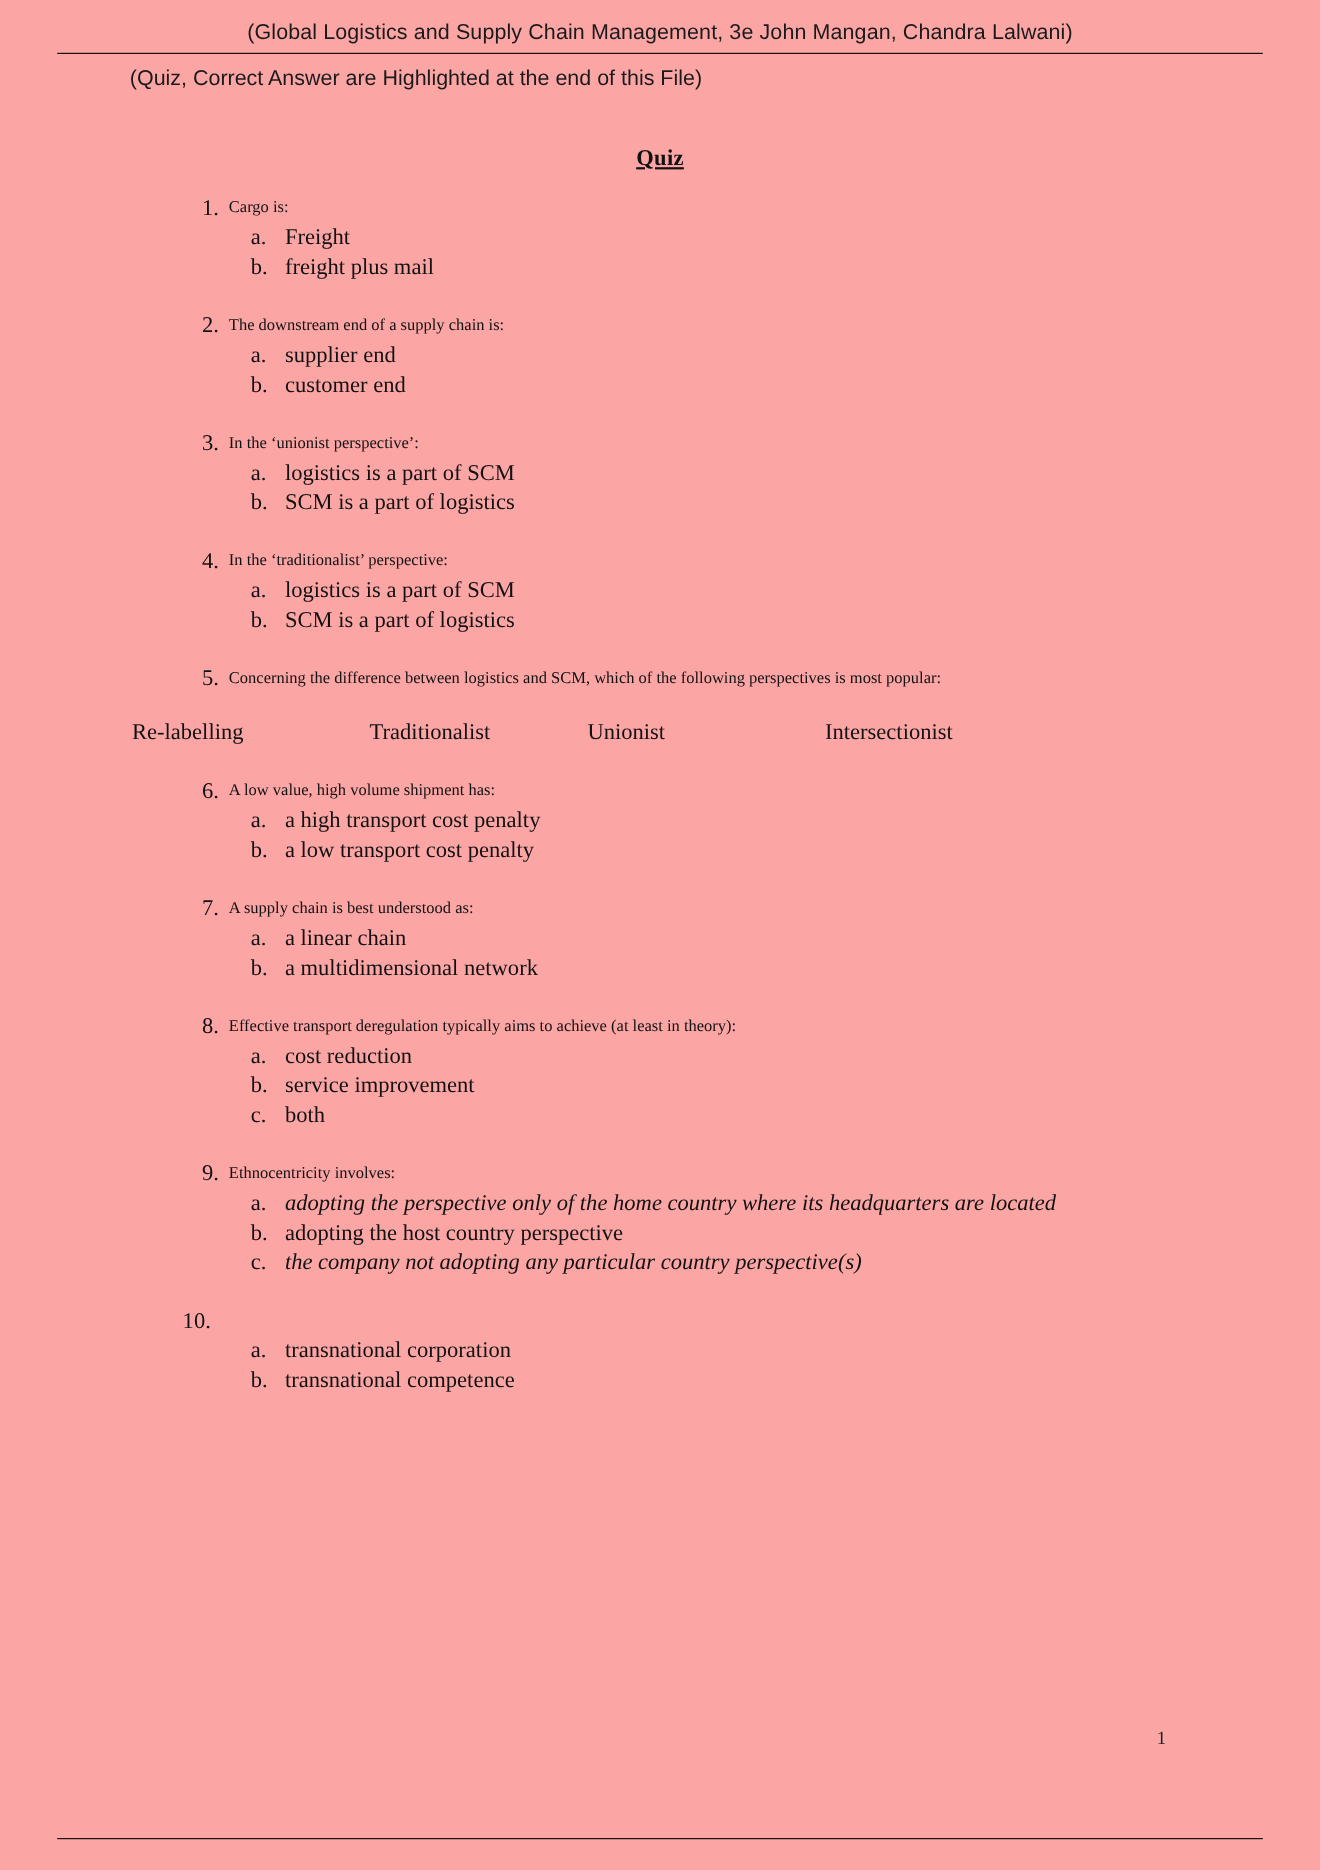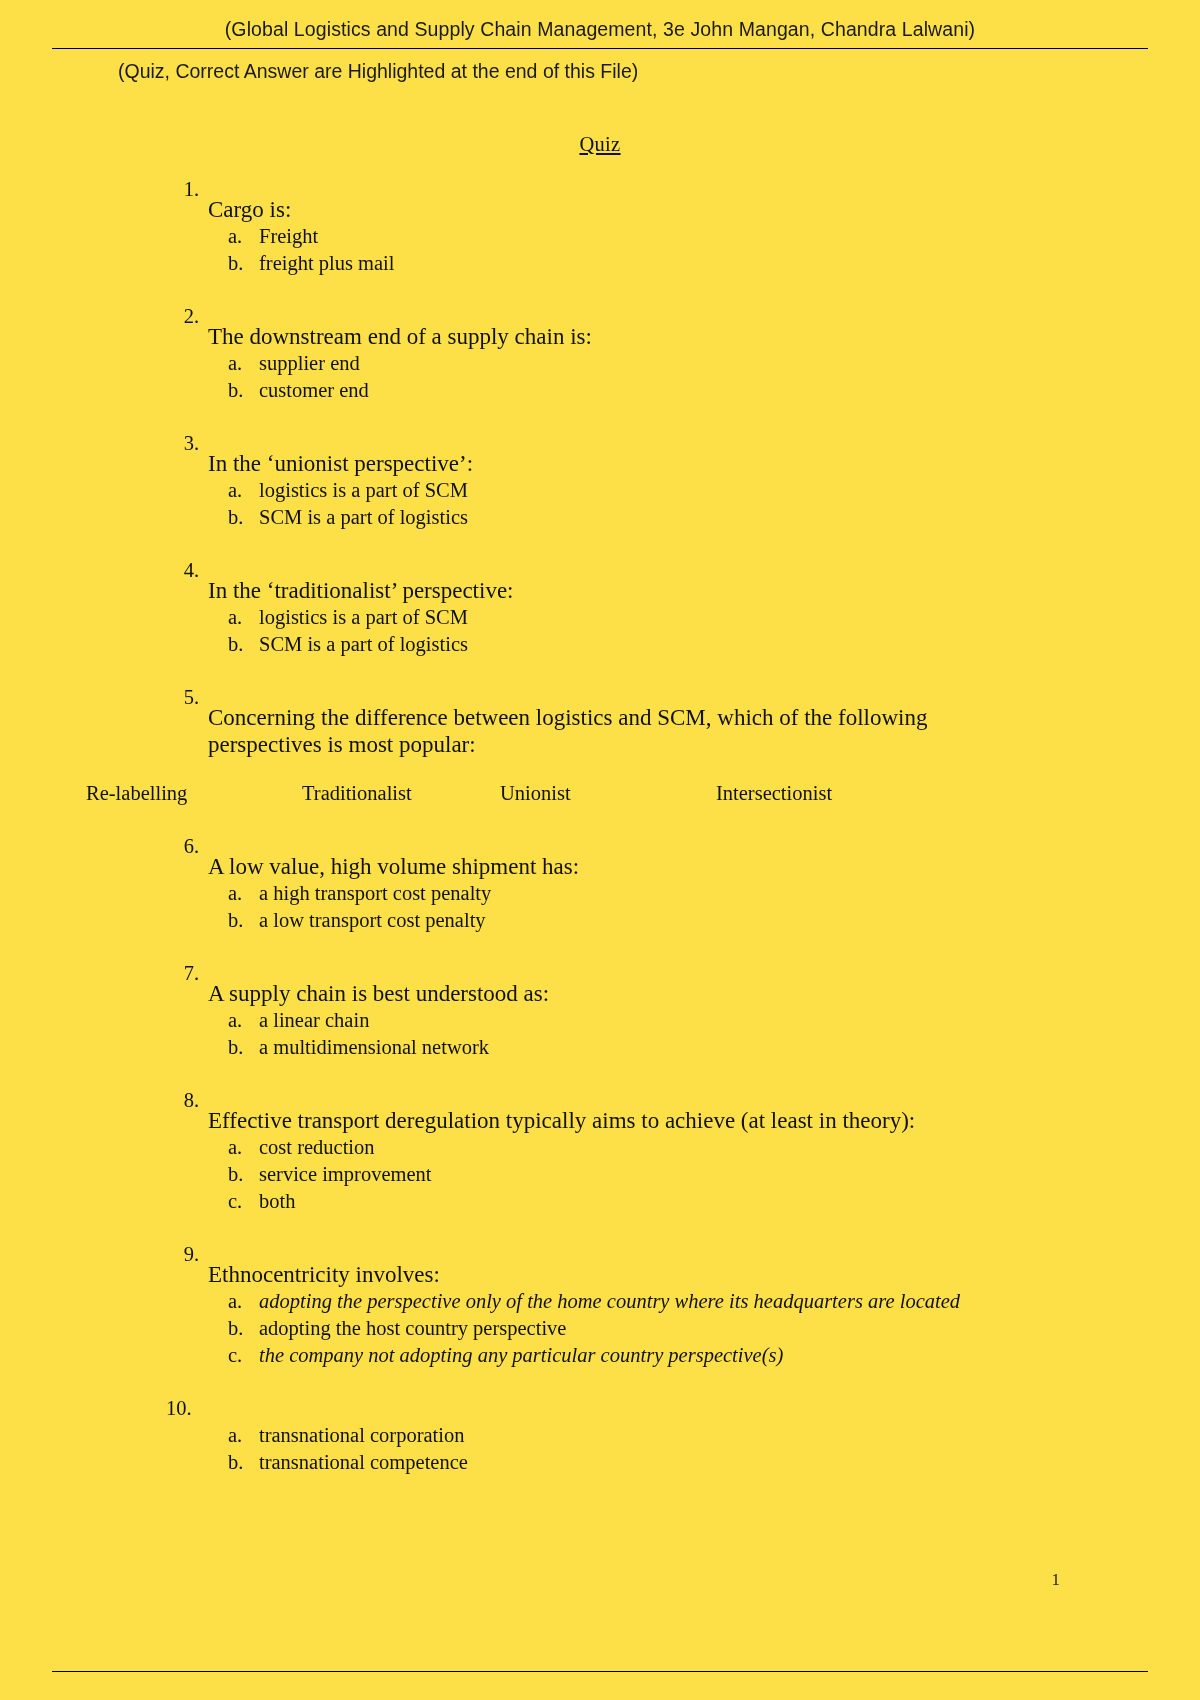--- a/index.html
+++ b/index.html
@@ -13,21 +13,21 @@
     position: relative;
     font-family: "Liberation Serif", serif;
     color: #111111;
     overflow: hidden;
   }
   .page {
     position: absolute;
     left: 0; top: 0;
     width: 1200px;
     height: 1700px;
-    background: #fde047;
+    background: #fca5a5;
   }
   .header-line1 {
     position: absolute;
     left: 0; right: 0;
     top: 18px;
     text-align: center;
     font-family: "Liberation Sans", sans-serif;
     font-size: 19.5px;
     color: #1a1a1a;
     letter-spacing: 0.1px;
@@ -46,21 +46,21 @@
     font-family: Liberation Sans, sans-serif;
     font-size: 19.5px;
     color: #1a1a1a;
   }
   .quiz-title {
     position: absolute;
     left: 0; right: 0;
     top: 133px;
     text-align: center;
     font-size: 20.5px;
-    font-weight: normal;
+    font-weight: bold;
     text-decoration: underline;
     letter-spacing: 0.3px;
   }
   .content {
     position: absolute;
     left: 0;
     top: 176px;
     width: 1200px;
   }
   ol.questions {
@@ -97,24 +97,23 @@
   }
   .q-indent {
     width: 168px;
     min-width: 168px;
   }
   .q-indent-10 {
     width: 166px;
     min-width: 166px;
   }
   .q-text {
-    font-size: 23px;
+    font-size: 15px;
     line-height: 27px;
     max-width: 760px;
-    margin-top: 20px;
   }
   ol.options {
     margin: 0;
     padding: 0;
     list-style: none;
   }
   li.option {
     display: flex;
     align-items: flex-start;
     font-size: 20.5px;
@@ -134,21 +133,21 @@
   .opt-text.justified {
     text-align: justify;
     width: 710px;
     max-width: 710px;
     font-style: italic;
   }
   .perspectives {
     display: flex;
     margin-top: 22px;
     margin-bottom: 24px;
-    padding-left: 86px;
+    padding-left: 120px;
     font-size: 20.5px;
     line-height: 27px;
   }
   .persp-item {
     white-space: nowrap;
   }
   .persp-0 { width: 216px; }
   .persp-1 { width: 198px; }
   .persp-2 { width: 216px; }
   .persp-3 { width: auto; }

